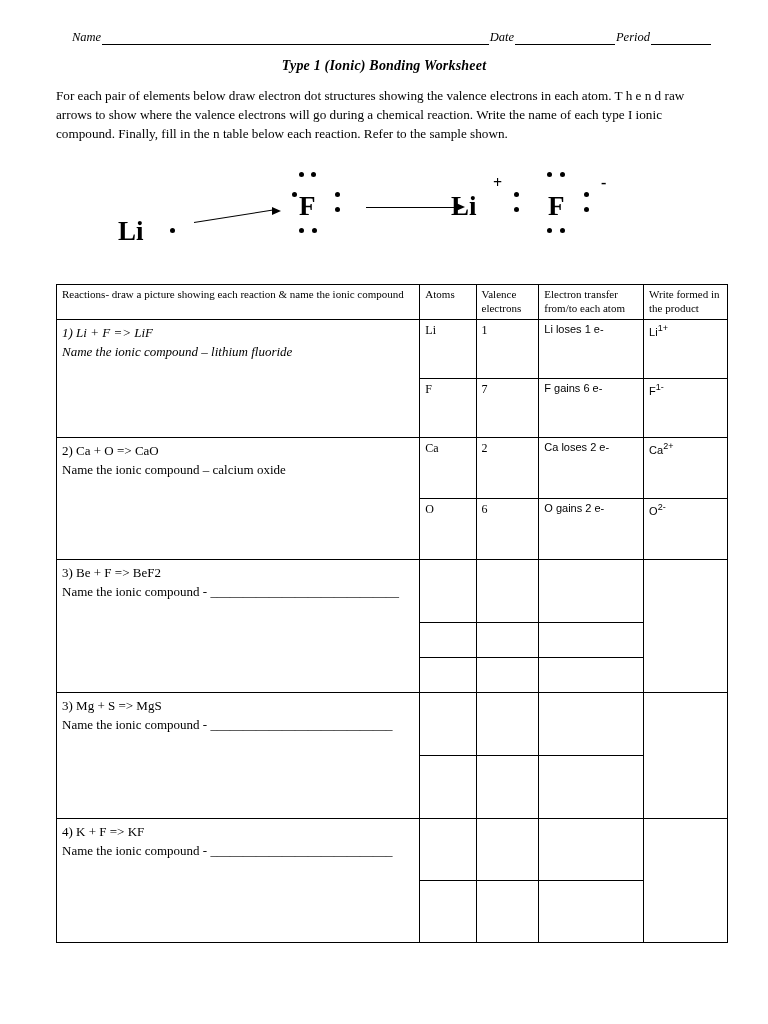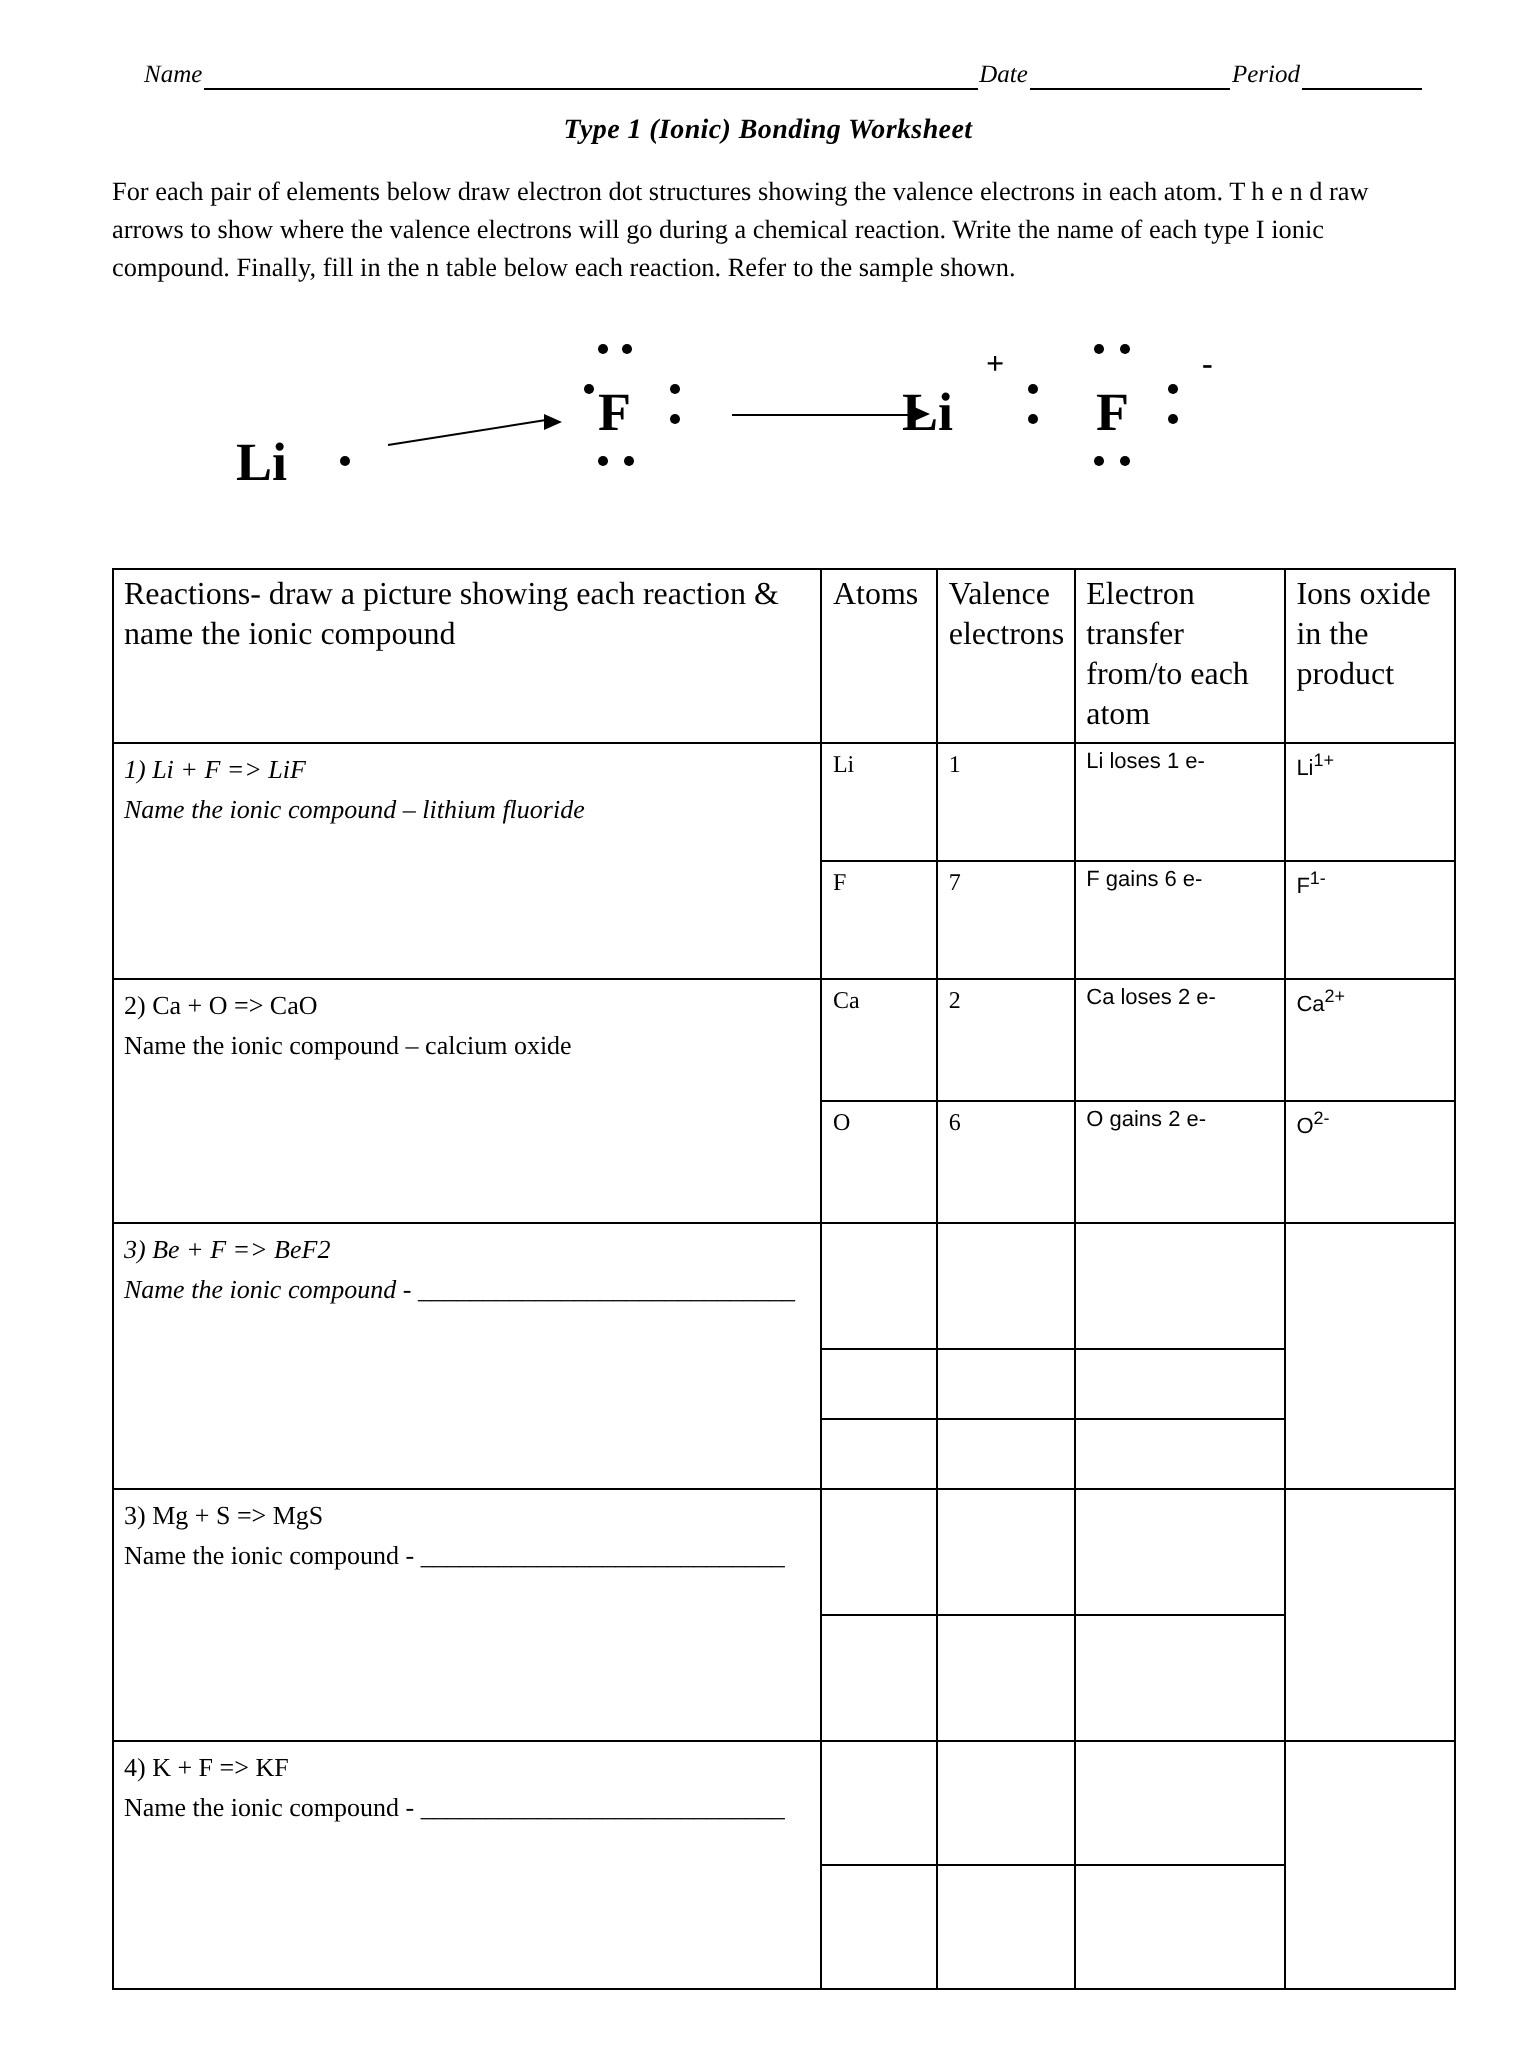--- a/index.html
+++ b/index.html
@@ -129,21 +129,21 @@
     font-weight: normal;
     text-align: left;
   }
   .col-react { width: 382px; }
   .col-atoms { width: 48px; }
   .col-val   { width: 54px; }
   .col-trans { width: 104px; }
   .col-ions  { width: 80px; }
 
   th.hdr {
-    font-size: 16px;
+    font-size: 11px;
     line-height: 1.25;
     padding: 4px 5px 6px 5px;
   }
   .reaction-cell {
     line-height: 1.5;
     font-size: 13px;
   }
   .reaction-cell .ln2 { display: block; }
   .small-bold {
     font-family: "Liberation Sans", sans-serif;
@@ -209,21 +209,21 @@
     <div class="charge" style="left:545px; top:14px;">-</div>
   </div>
 
   <table class="worksheet">
     <thead>
       <tr>
         <th class="hdr col-react">Reactions- draw a picture showing each reaction &amp; name the ionic compound</th>
         <th class="hdr col-atoms">Atoms</th>
         <th class="hdr col-val">Valence electrons</th>
         <th class="hdr col-trans">Electron transfer from/to each atom</th>
-        <th class="hdr col-ions">Ions oxide in the product</th>
+        <th class="hdr col-ions">Write formed in the product</th>
       </tr>
     </thead>
     <tbody>
 
       <tr>
         <td class="reaction-cell" rowspan="2" style="height:104px;font-style:italic;">
           <span>1)   Li  + F =&gt; LiF</span>
           <span class="ln2">Name the ionic compound – lithium fluoride</span>
         </td>
         <td class="small-plain" style="height:52px;">Li</td>
@@ -249,21 +249,21 @@
         <td class="small-bold"><span>Ca</span><sup>2+</sup></td>
       </tr>
       <tr>
         <td class="small-plain" style="height:54px;">O</td>
         <td class="small-plain">6</td>
         <td class="small-bold">O gains 2 e-</td>
         <td class="small-bold"><span>O</span><sup>2-</sup></td>
       </tr>
 
       <tr>
-        <td class="reaction-cell" rowspan="3" style="height:112px;font-style:italic;">
+        <td class="reaction-cell" rowspan="3" style="height:112px;">
           <span>3) Be + F =&gt; BeF2</span>
           <span class="ln2">Name the ionic compound - _____________________________</span>
         </td>
         <td style="height:56px;"></td>
         <td></td>
         <td></td>
         <td rowspan="3"></td>
       </tr>
       <tr>
         <td style="height:28px;"></td>

